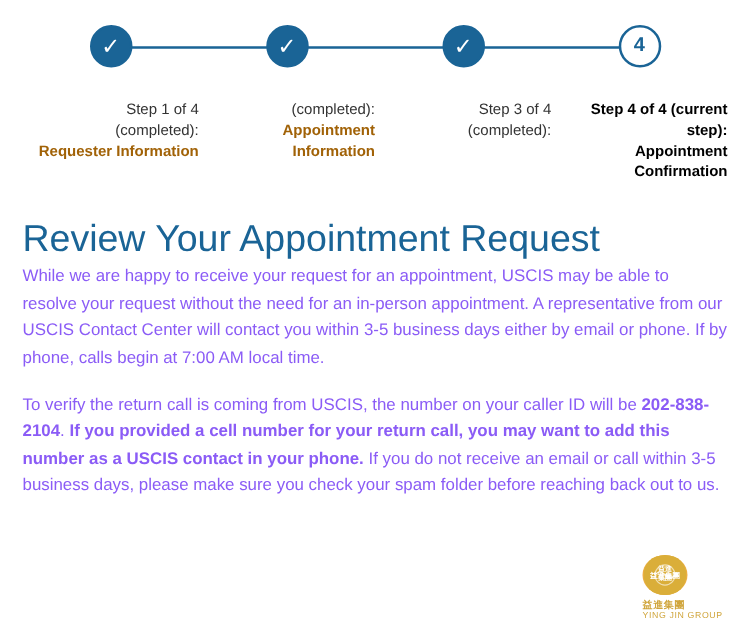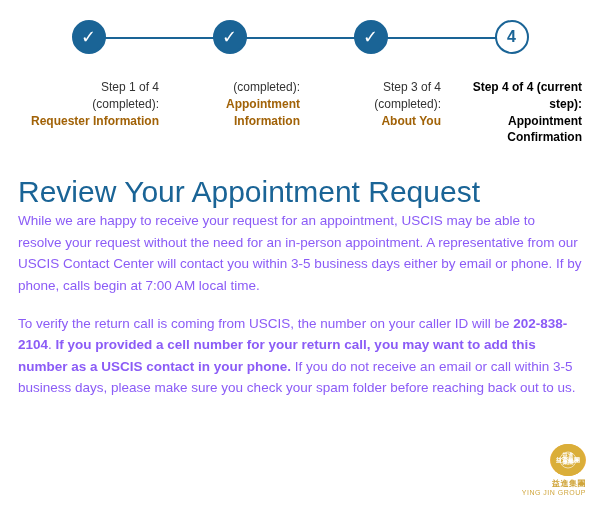--- a/index.html
+++ b/index.html
@@ -114,21 +114,21 @@
     .watermark {
       position: fixed;
       bottom: 10px;
       right: 10px;
       width: 80px;
       height: 60px;
       opacity: 0.85;
       pointer-events: none;
       display: flex;
       flex-direction: column;
-      align-items: flex-end;
+      align-items: flex-start;
       justify-content: center;
       background: rgba(255,255,255,0.7);
       border-radius: 4px;
       padding: 4px;
     }
     .watermark-logo {
       width: 36px;
       height: 36px;
       border-radius: 50%;
       background: #e8a020;
@@ -188,21 +188,20 @@
       </div>
     </div>
 
     <div class="step-item">
       <div class="step-circle completed">
         <span class="checkmark">✓</span>
       </div>
       <div class="step-label">
         <div class="step-num-text">Step 3 of 4</div>
         <div class="step-status">(completed):</div>
-        <div class="step-title">About You</div>
       </div>
     </div>
 
     <div class="step-item active">
       <div class="step-circle current">
         <span class="step-num">4</span>
       </div>
       <div class="step-label">
         <div class="step-num-text">Step 4 of 4 (current step):</div>
         <div class="step-title">Appointment Confirmation</div>

